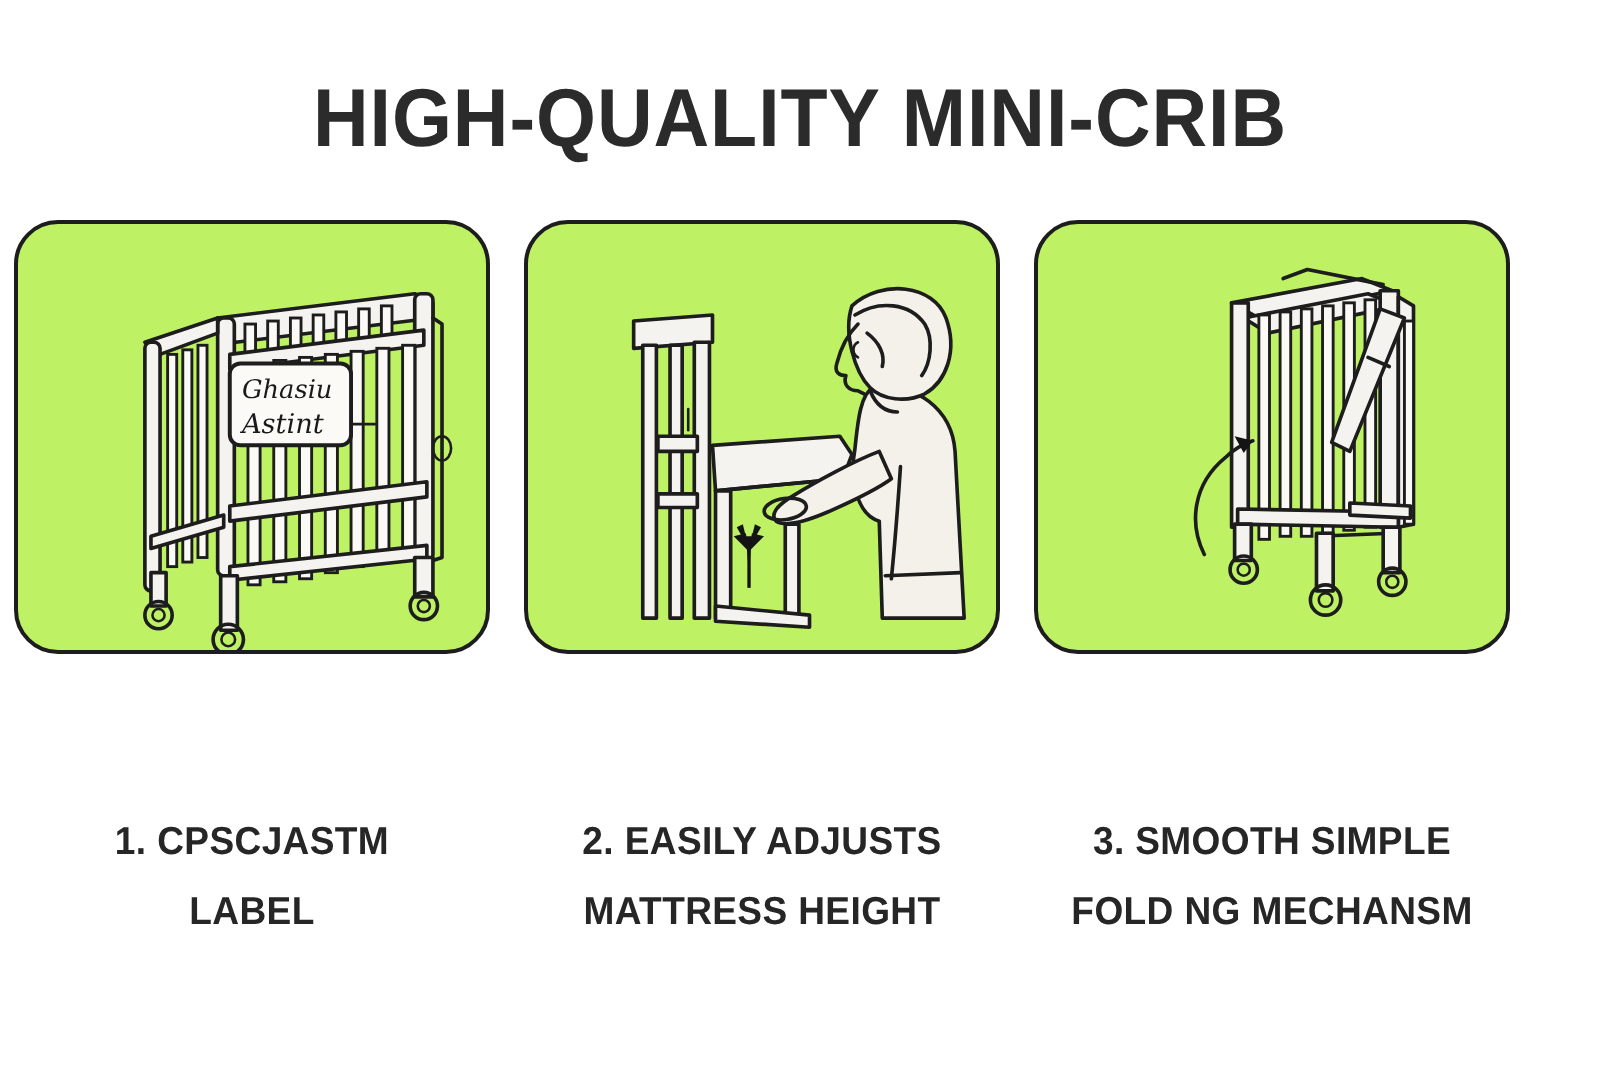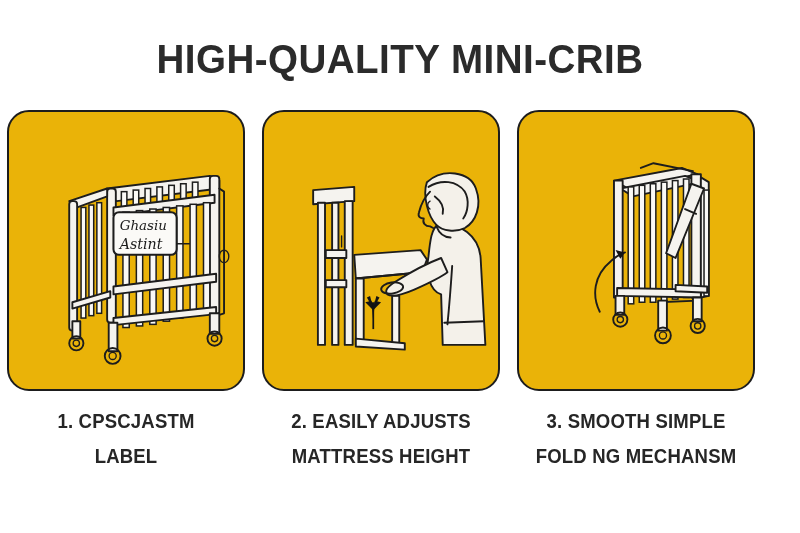--- a/index.html
+++ b/index.html
@@ -37,24 +37,24 @@
     top: 110px;
     left: 7px;
     width: 748px;
     height: 281px;
     display: flex;
     gap: 17px;
   }
   .panel-card {
     position: relative;
     width: 238px;
-    height: 281px;
+    height: 217px;
     border: 2.2px solid #1d1d1d;
     border-radius: 22px;
-    background: #eab308;
+    background: #bef264;
     overflow: hidden;
     box-sizing: border-box;
     padding-left: 46px;
   }
   .panel-svg { display: block; width: 100%; height: 100%; }
 
   
   #captions-row {
     position: absolute;
     top: 404px;

